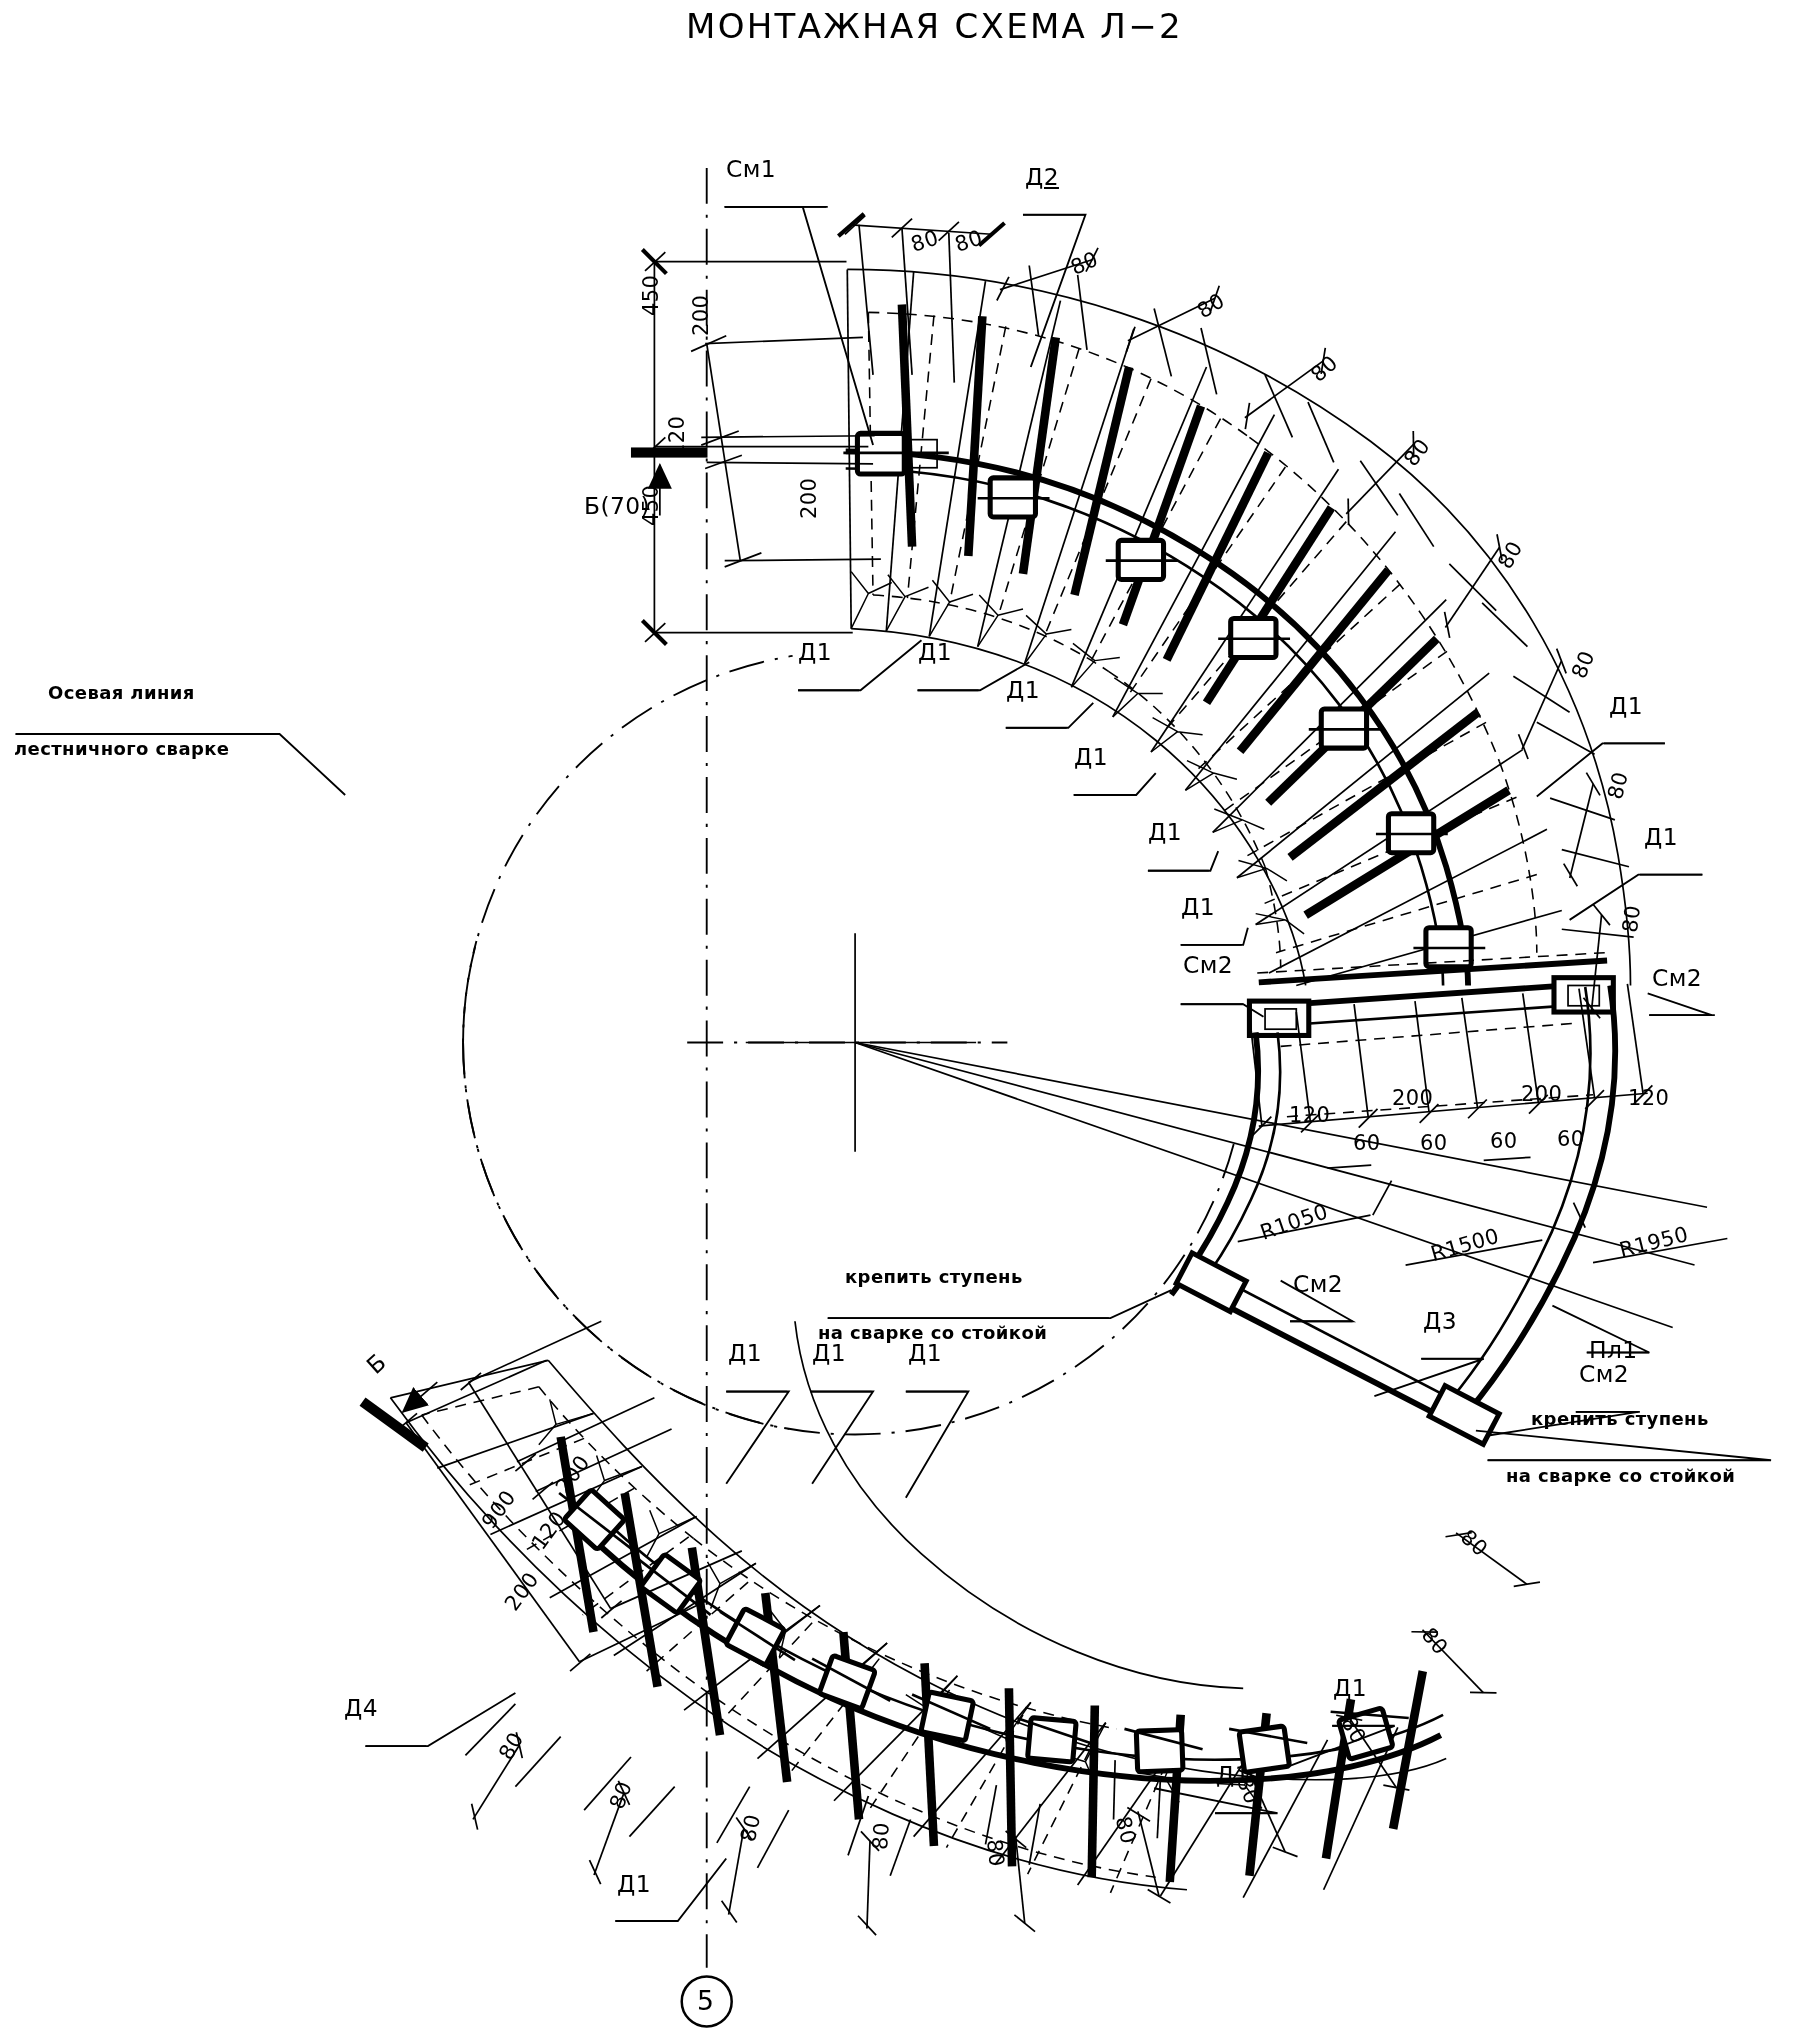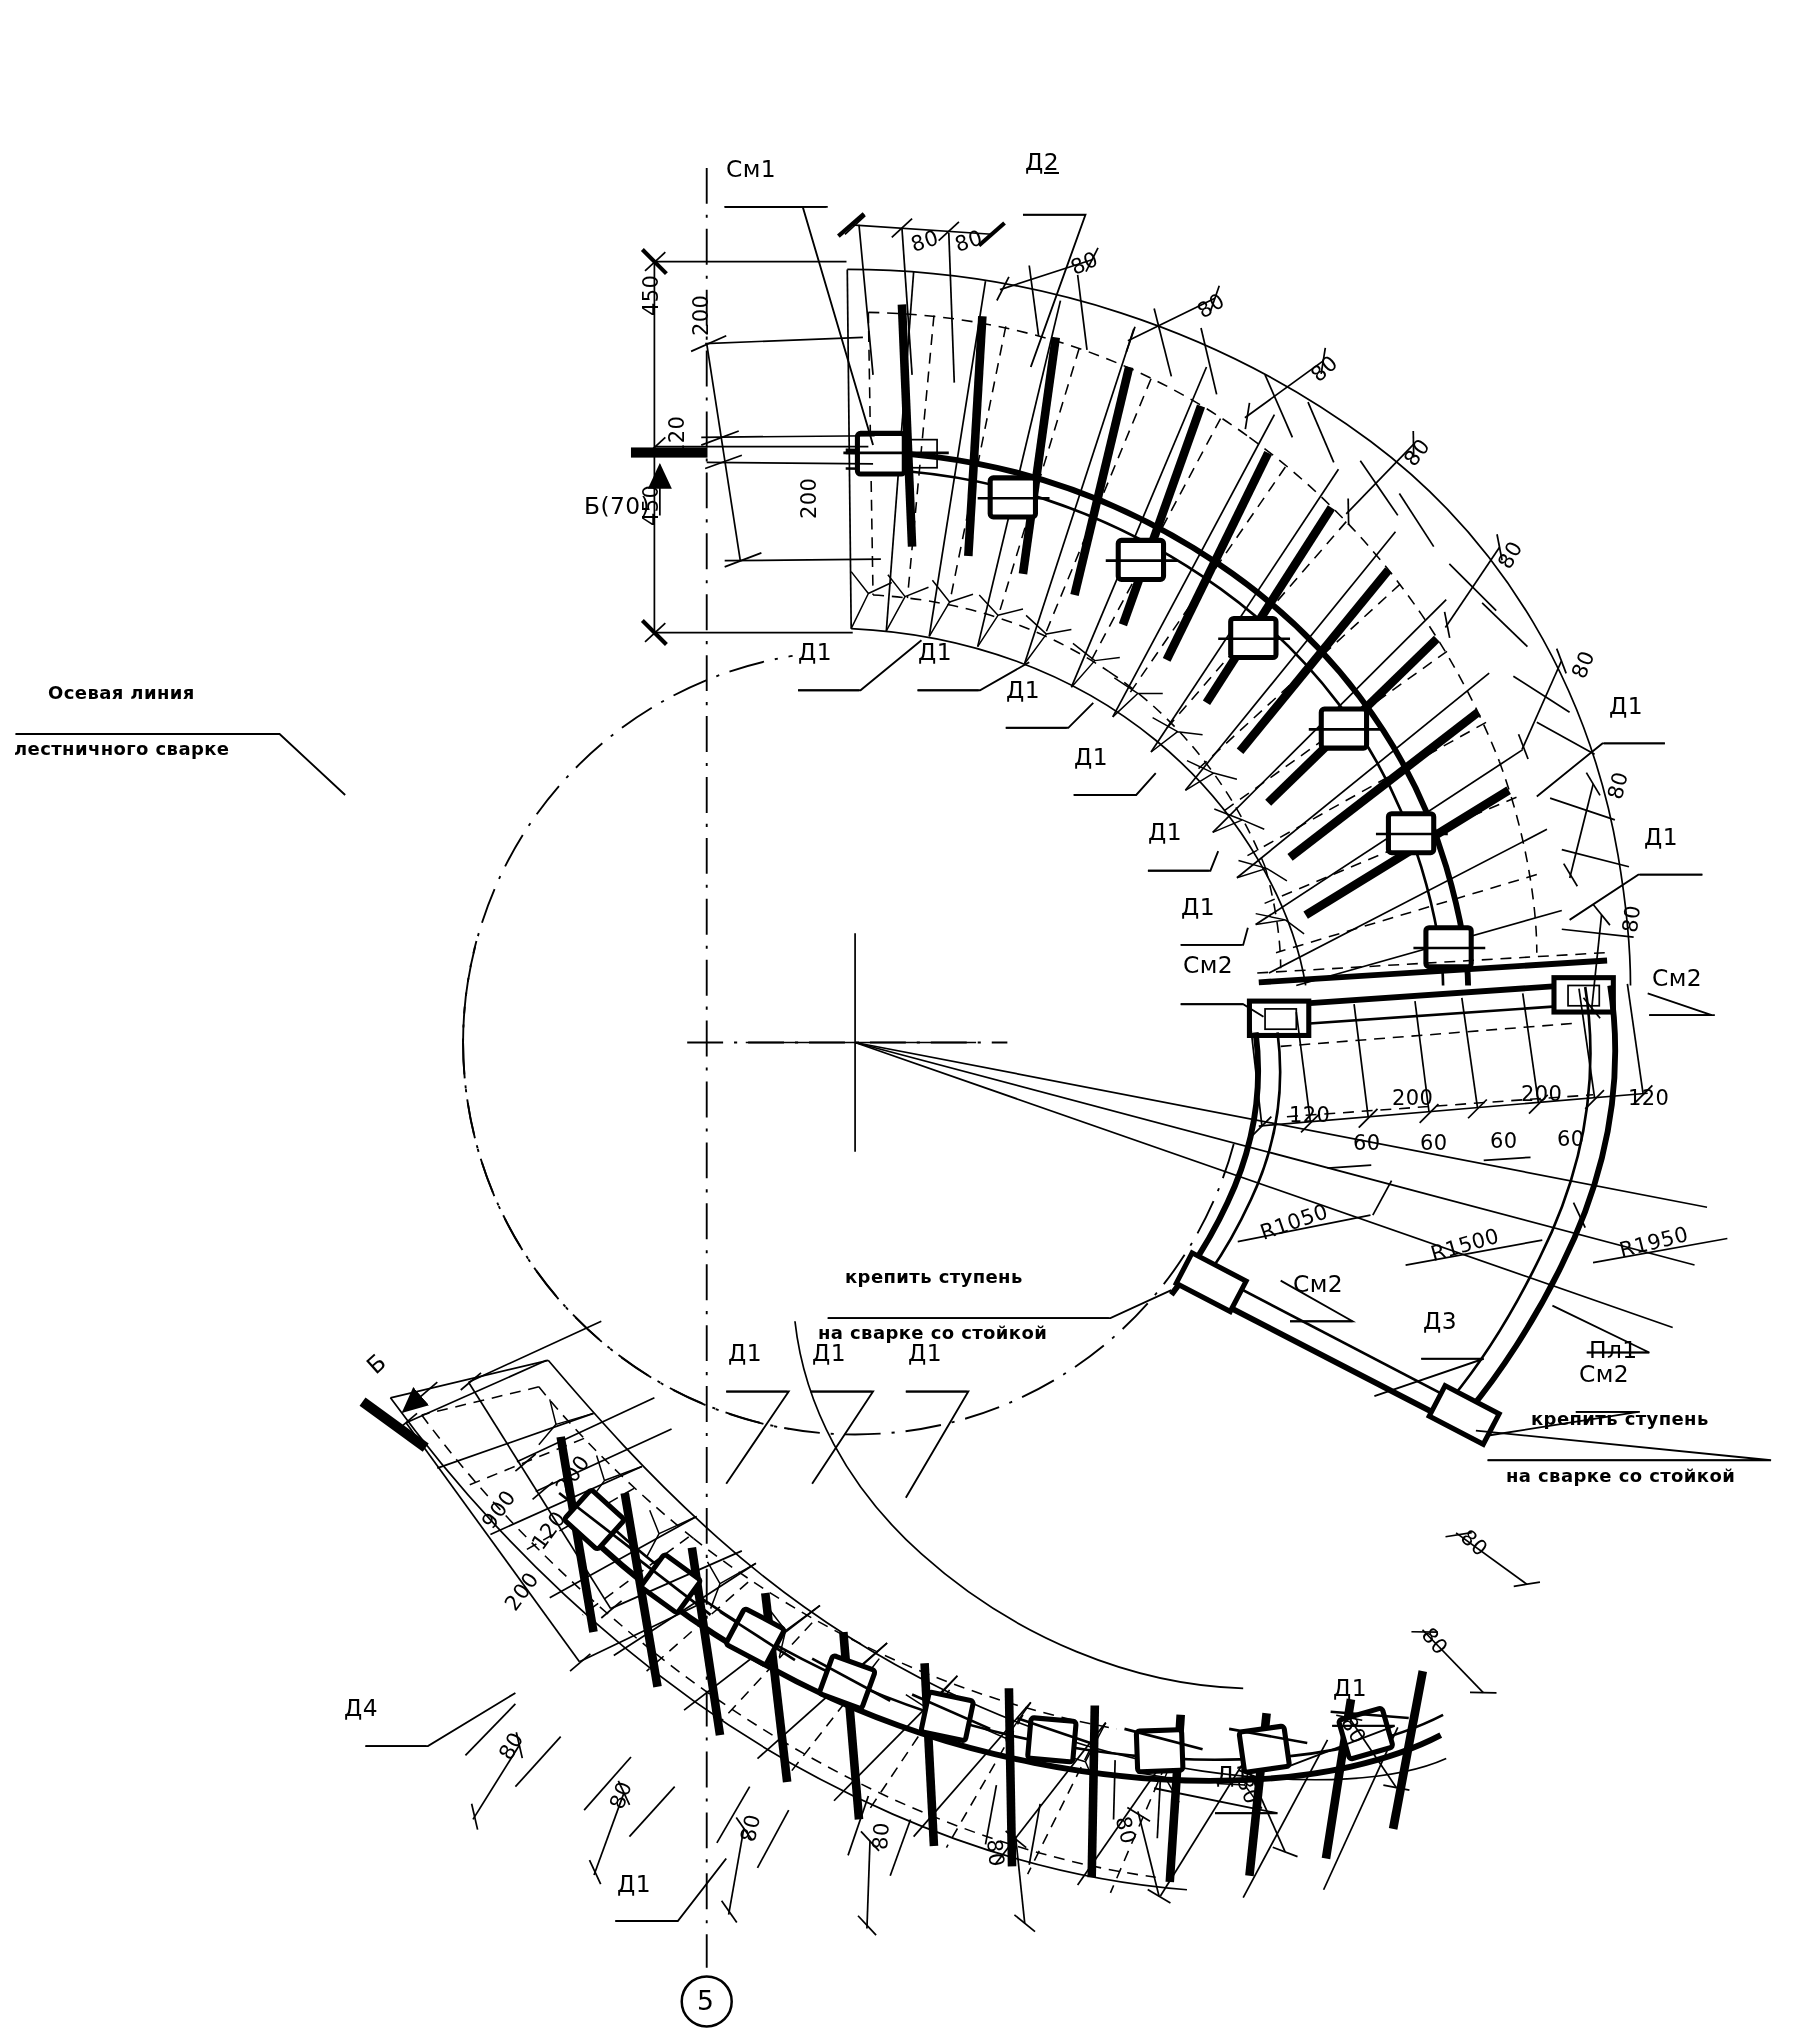--- a/index.html
+++ b/index.html
@@ -613,37 +613,38 @@
     <line x1="1905" y1="1870" x2="2266" y2="1870"></line>
     <line x1="20" y1="940" x2="356" y2="940"></line>
   </g>
 
   <g>
     <circle cx="905" cy="2563" r="32" fill="#fff" stroke="#000" stroke-width="3.2"></circle>
   </g>
 
 </svg>
 
+<div class="txt title" style="left:686px;top:6.2px;">МОНТАЖНАЯ  СХЕМА  Л−2</div>
 
 <div class="txt note" style="left:48px;top:681px;">Осевая линия</div>
 <div class="txt note" style="left:14px;top:737px;">лестничного сварке</div>
 
 <div class="txt note" style="left:845px;top:1265px;">крепить ступень</div>
 <div class="txt note" style="left:818px;top:1321px;">на сварке со стойкой</div>
 <div class="txt note" style="left:1531px;top:1407px;">крепить ступень</div>
 <div class="txt note" style="left:1506px;top:1464px;">на сварке со стойкой</div>
 
 <div class="txt lbl" style="left:584px;top:492px;">Б(70)</div>
 <div class="txt lbl" style="left:361px;top:1359px;transform:rotate(-42deg);transform-origin:left top;">Б</div>
 
 <div class="txt big" style="left:697px;top:1985px;">5</div>
 
 <div id="callout-layer">
       <div class="txt lbl" style="left: 726px; top: 155px;">См1</div>
-      <div class="txt lbl" style="left: 1025px; top: 148px; text-decoration: underline;">Д2</div>
+      <div class="txt lbl" style="left: 1025px; top: 163px; text-decoration: underline;">Д2</div>
       <div class="txt lbl" style="left: 798px; top: 638px;">Д1</div>
       <div class="txt lbl" style="left: 918px; top: 638px;">Д1</div>
       <div class="txt lbl" style="left: 1006px; top: 676px;">Д1</div>
       <div class="txt lbl" style="left: 1074px; top: 743px;">Д1</div>
       <div class="txt lbl" style="left: 1148px; top: 818px;">Д1</div>
       <div class="txt lbl" style="left: 1181px; top: 893px;">Д1</div>
       <div class="txt lbl" style="left: 1609px; top: 692px;">Д1</div>
       <div class="txt lbl" style="left: 1644px; top: 823px;">Д1</div>
       <div class="txt lbl" style="left: 1183px; top: 951px;">См2</div>
       <div class="txt lbl" style="left: 1652px; top: 964px;">См2</div>

